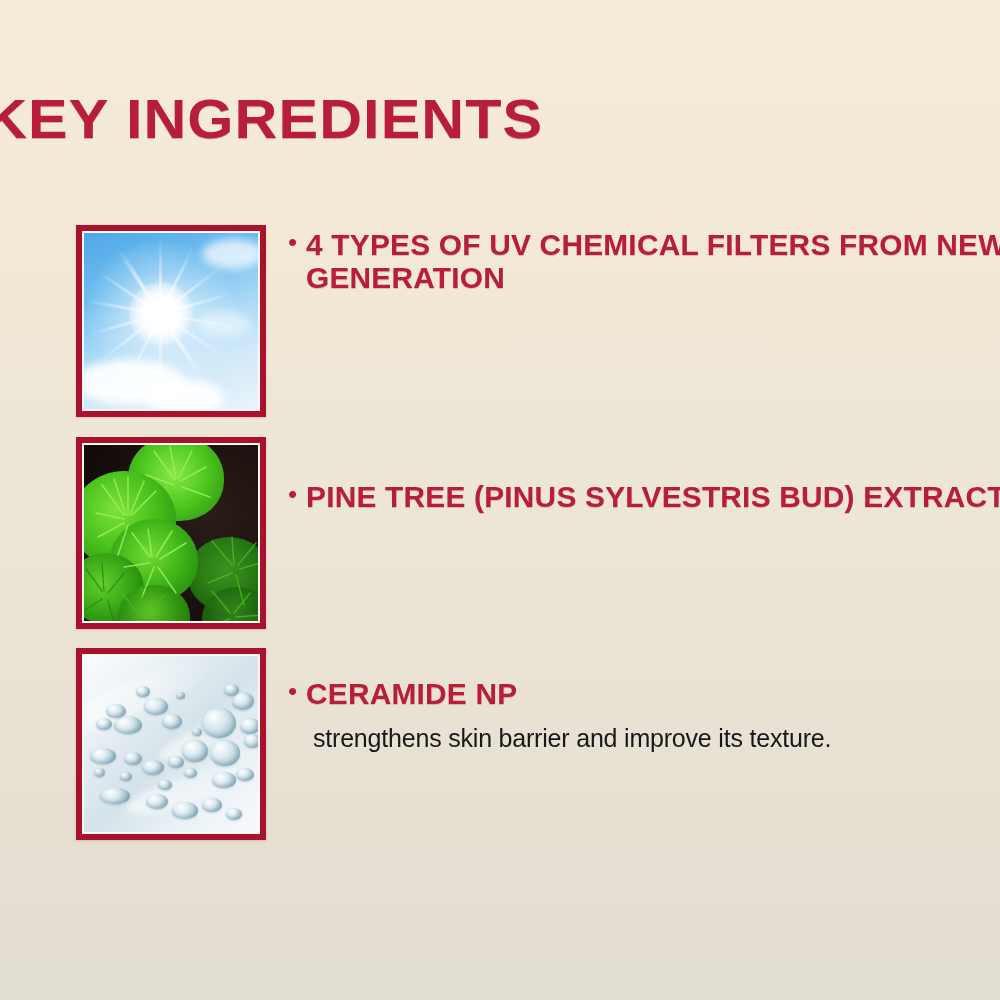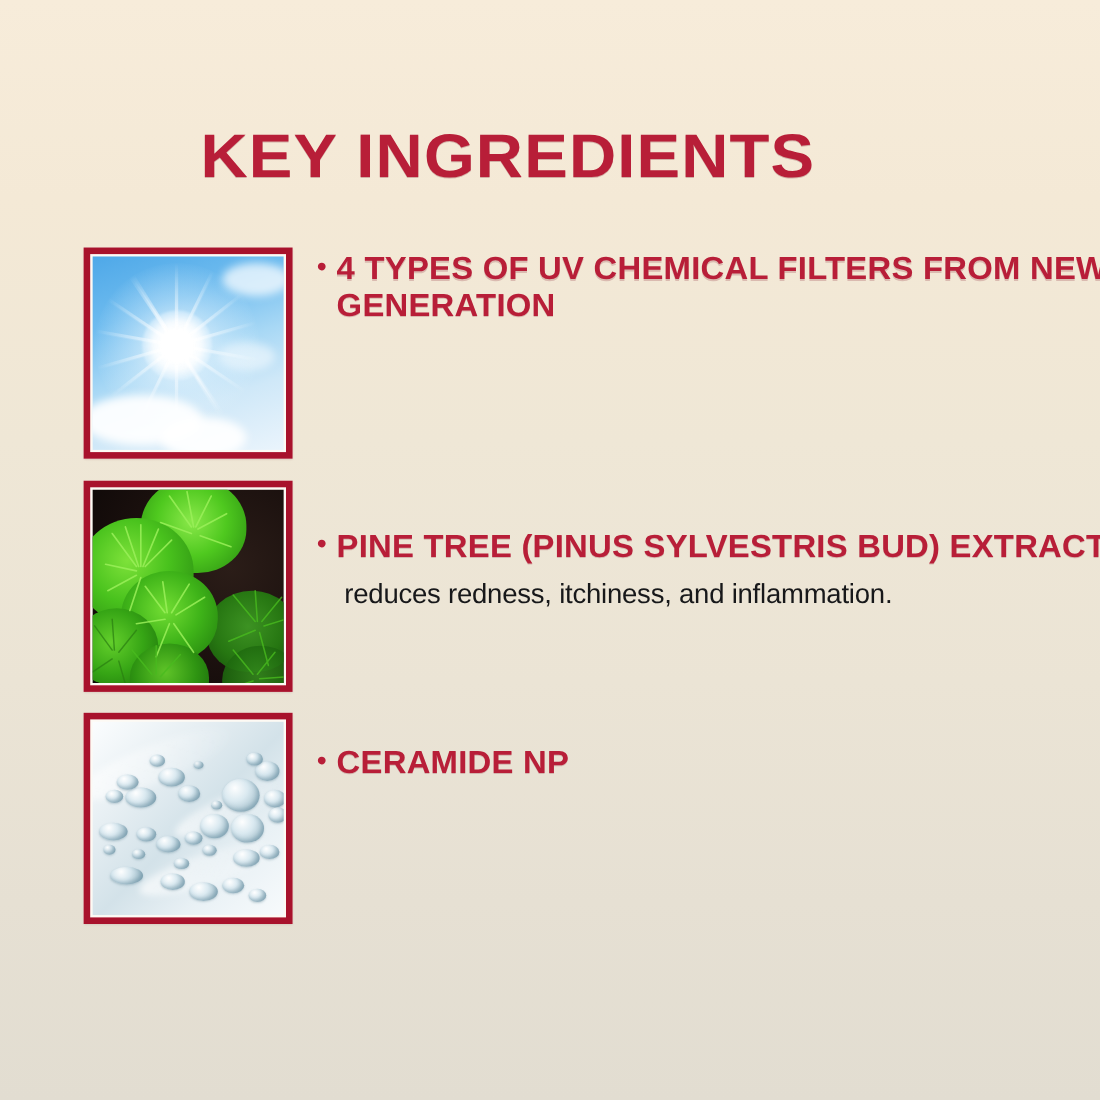--- a/index.html
+++ b/index.html
@@ -18,22 +18,20 @@
        #e6e0d3 82%,
        #e2ddd1 100%);
     position:relative;
     overflow:hidden;
   }
 
   
   .title-wrap {
     position:absolute;
     top:86px; left:0; width:924px;
-    text-align:center;
-    margin-top:23px;
   }
   .title {
     display:inline-block;
     font-family:"Liberation Sans Narrow","Liberation Sans", sans-serif;
     font-weight:bold;
     font-size:56px;
     letter-spacing:1.0px;
     color:#b81e38;
     transform:scaleX(1.06);
     text-shadow:0 1px 0 rgba(120,20,35,.28);
@@ -291,21 +289,20 @@
         </svg>
       </div>
     </div>
   </div>
 
   <div class="text-col">
     <div class="heading-line">
       <span class="bullet">•</span>
       <span class="heading">PINE TREE (PINUS SYLVESTRIS BUD) EXTRACT</span>
     </div>
-    <div class="desc">reduces redness, itchiness, and inflammation.</div>
   </div>
 </div>
 
 <div class="row row-3">
 
   <div class="thumb-frame">
     <div class="thumb-inner">
       <div class="art-drops">
         <div class="streak" style="width:150px;height:34px;left:-20px;top:22px;transform:rotate(-22deg)"></div>
         <div class="streak" style="width:130px;height:28px;left:40px;top:120px;transform:rotate(-18deg)"></div>
@@ -343,14 +340,15 @@
         <div class="drop" style="width:9px;height:7px;left:92px;top:36px"></div>
       </div>
     </div>
   </div>
 
   <div class="text-col">
     <div class="heading-line">
       <span class="bullet">•</span>
       <span class="heading">CERAMIDE NP</span>
     </div>
+    <div class="desc">strengthens skin barrier and improve its texture.</div>
   </div>
 </div>
 
 </body></html>

